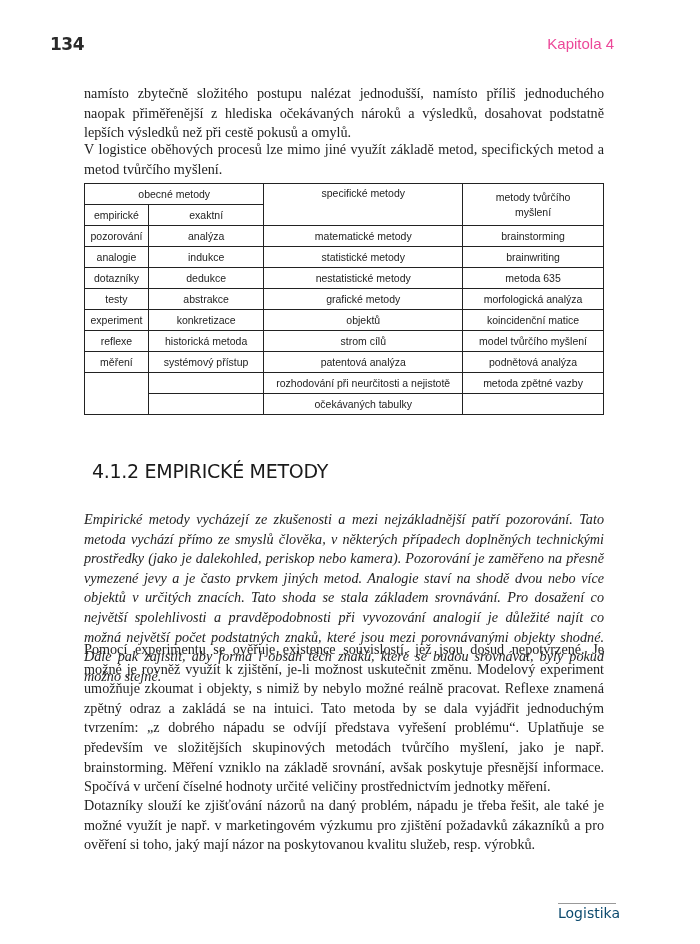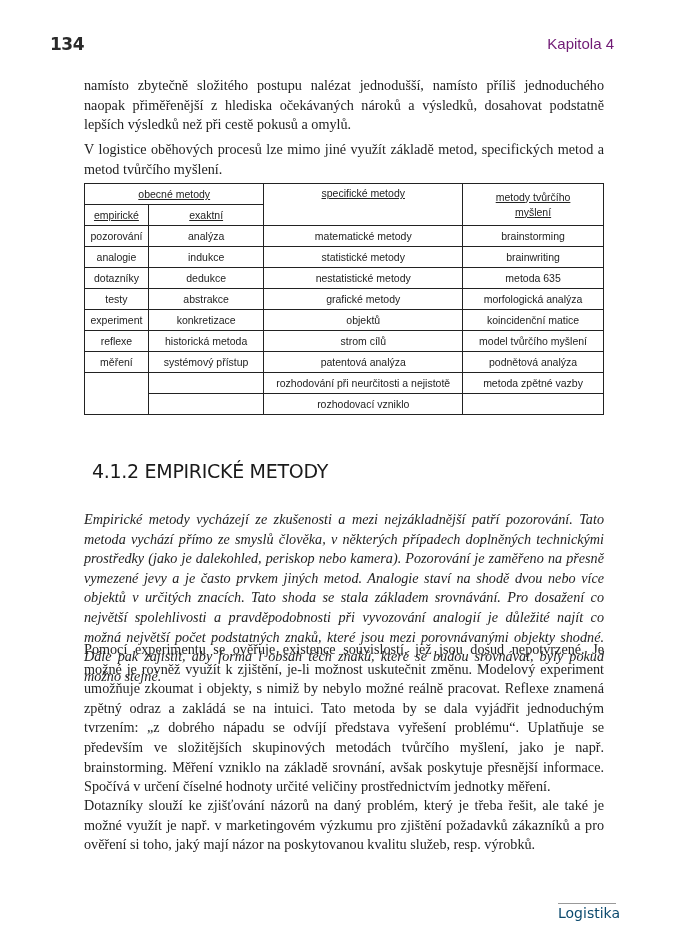--- a/index.html
+++ b/index.html
@@ -1,25 +1,25 @@
 <!DOCTYPE html>
 <html><head>
 <meta charset="utf-8">
 <style>
   html, body { margin: 0; padding: 0; background: #ffffff; }
   body { width: 700px; height: 944px; position: relative; overflow: hidden; color: #1a1a1a; }
   .page-number { position: absolute; left: 50px; top: 34px; font-family: "DejaVu Sans", sans-serif; font-weight: bold; font-size: 17px; color: #2a2a2a; letter-spacing: -0.5px; }
-  .chapter-label { position: absolute; right: 86px; top: 35px; font-family: "Liberation Sans", sans-serif; font-size: 15px; color: #701a75; }
+  .chapter-label { position: absolute; right: 86px; top: 35px; font-family: "Liberation Sans", sans-serif; font-size: 15px; color: #ec4899; }
   .body-text { font-family: "Liberation Serif", serif; font-size: 14.2px; line-height: 19.6px; text-align: justify; color: #222; margin: 0; }
   .para { position: absolute; left: 84px; width: 520px; }
-  #p1 { top: 76px; }
+  #p1 { top: 84px; }
   #p2 { top: 140px; }
   table.methods { position: absolute; left: 84px; top: 183px; width: 520px; border-collapse: collapse; font-family: "Liberation Sans", sans-serif; font-size: 10.5px; color: #222; }
   table.methods td, table.methods th { border: 1.3px solid #222; padding: 0 2px; height: 20px; text-align: center; font-weight: normal; white-space: nowrap; }
-  table.methods th { font-weight: normal; text-decoration: underline; }
+  table.methods th { font-weight: normal; }
   .c1 { width: 63px; } .c2 { width: 114px; } .c3 { width: 196px; } .c4 { width: 139px; }
   .section-heading { position: absolute; left: 84px; top: 452px; font-family: "DejaVu Sans", sans-serif; font-size: 19px; color: #1a1a1a; margin: 8px; font-weight: normal; letter-spacing: -0.3px; }
   #p3 { top: 510px; font-style: italic; }
   #p4 { top: 640px; }
   #p5 { top: 796px; }
   .footer-rule { position: absolute; left: 558px; top: 903px; width: 58px; height: 1px; background: #999; }
   .footer-label { position: absolute; left: 558px; top: 905px; font-family: "DejaVu Sans", sans-serif; font-size: 14px; color: #0c4a6e; }
 </style>
 </head>
 <body>
@@ -92,26 +92,26 @@
       <td>podnětová analýza</td>
     </tr>
     <tr>
       <td rowspan="2"></td>
       <td></td>
       <td>rozhodování při neurčitosti a nejistotě</td>
       <td>metoda zpětné vazby</td>
     </tr>
     <tr>
       <td></td>
-      <td>rozhodovací vzniklo</td>
+      <td>očekávaných tabulky</td>
       <td></td>
     </tr>
   </tbody>
 </table>
 
 <h2 class="section-heading">4.1.2 EMPIRICKÉ METODY</h2>
 
 <p id="p3" class="para body-text">Empirické metody vycházejí ze zkušenosti a mezi nejzákladnější patří pozorování. Tato metoda vychází přímo ze smyslů člověka, v některých případech doplněných technickými prostředky (jako je dalekohled, periskop nebo kamera). Pozorování je zaměřeno na přesně vymezené jevy a je často prvkem jiných metod. Analogie staví na shodě dvou nebo více objektů v určitých znacích. Tato shoda se stala základem srovnávání. Pro dosažení co největší spolehlivosti a pravděpodobnosti při vyvozování analogií je důležité najít co možná největší počet podstatných znaků, které jsou mezi porovnávanými objekty shodné. Dále pak zajistit, aby forma i obsah těch znaků, které se budou srovnávat, byly pokud možno stejné.</p>
 <p id="p4" class="para body-text">Pomocí experimentu se ověřuje existence souvislostí, jež jsou dosud nepotvrzené. Je možné je rovněž využít k zjištění, je-li možnost uskutečnit změnu. Modelový experiment umožňuje zkoumat i objekty, s nimiž by nebylo možné reálně pracovat. Reflexe znamená zpětný odraz a zakládá se na intuici. Tato metoda by se dala vyjádřit jednoduchým tvrzením: „z dobrého nápadu se odvíjí představa vyřešení problému“. Uplatňuje se především ve složitějších skupinových metodách tvůrčího myšlení, jako je např. brainstorming. Měření vzniklo na základě srovnání, avšak poskytuje přesnější informace. Spočívá v určení číselné hodnoty určité veličiny prostřednictvím jednotky měření.</p>
-<p id="p5" class="para body-text">Dotazníky slouží ke zjišťování názorů na daný problém, který je třeba řešit, ale také je možné využít je např. v marketingovém výzkumu pro zjištění požadavků zákazníků a pro ověření si toho, jaký mají názor na poskytovanou kvalitu služeb, resp. výrobků.</p>
+<p id="p5" class="para body-text">Dotazníky slouží ke zjišťování názorů na daný problém, nápadu je třeba řešit, ale také je možné využít je např. v marketingovém výzkumu pro zjištění požadavků zákazníků a pro ověření si toho, jaký mají názor na poskytovanou kvalitu služeb, resp. výrobků.</p>
 
 <div class="footer-rule"></div>
 <div class="footer-label">Logistika</div>
 
 </body></html>

